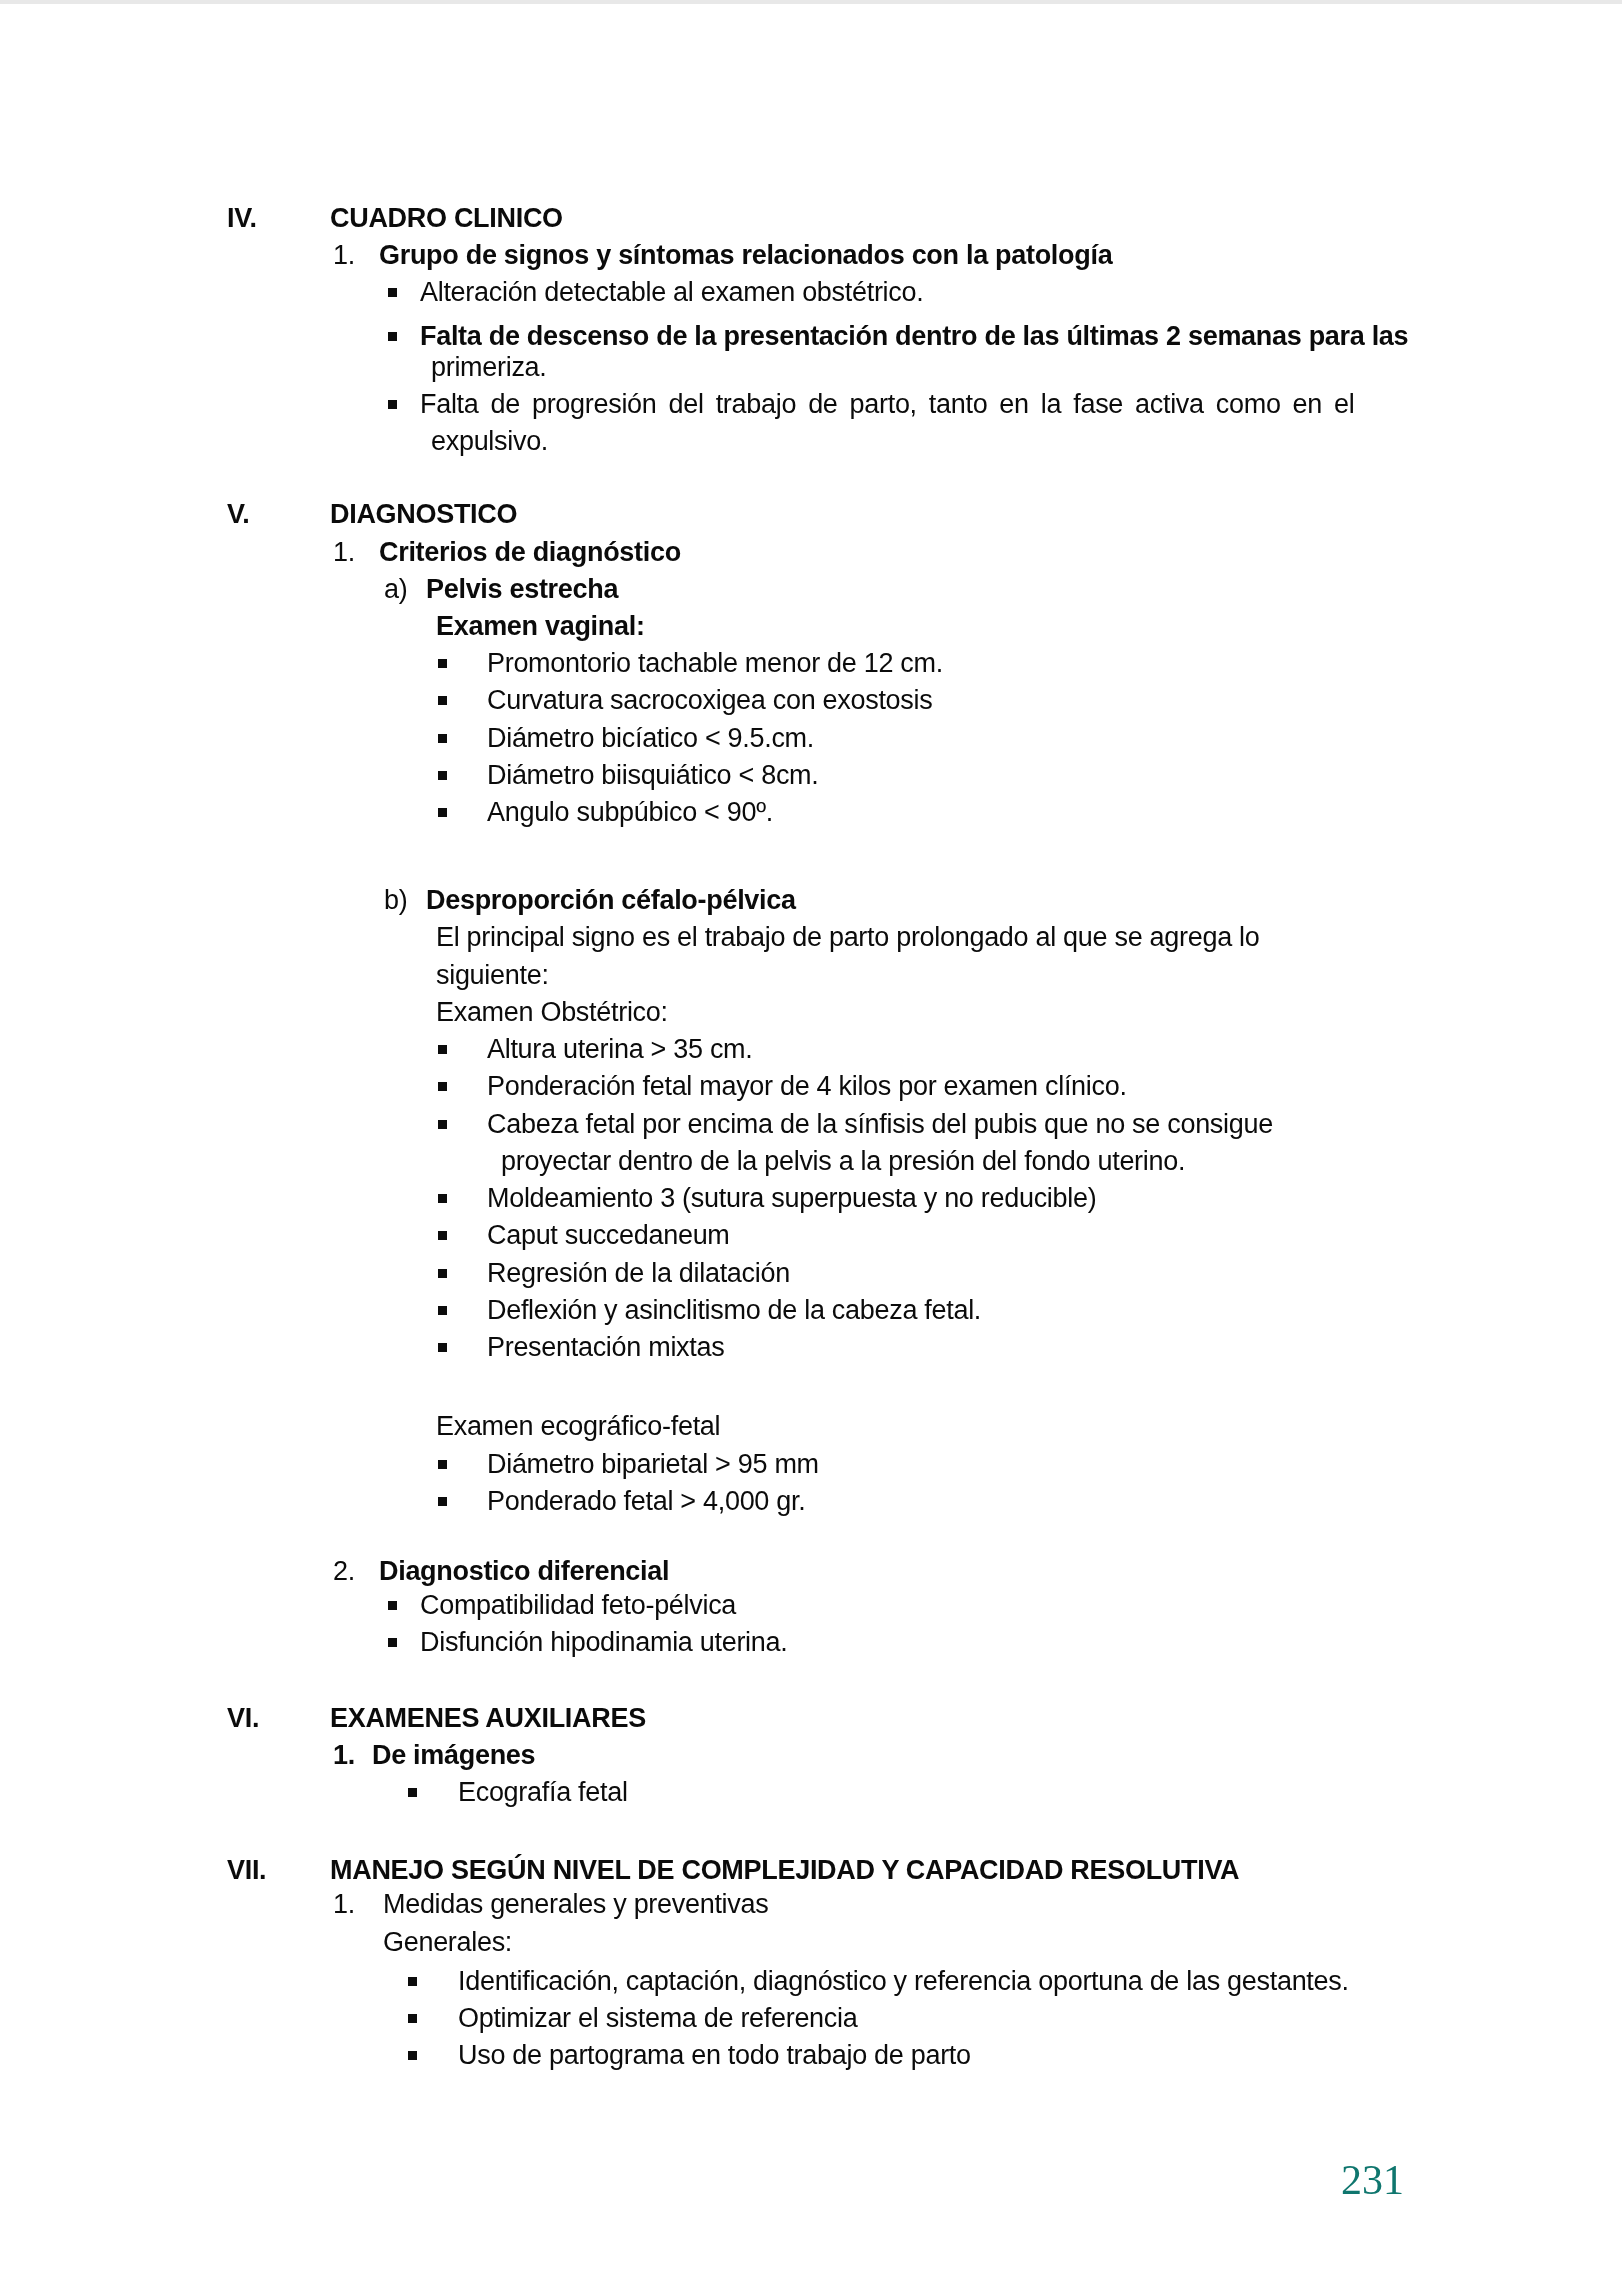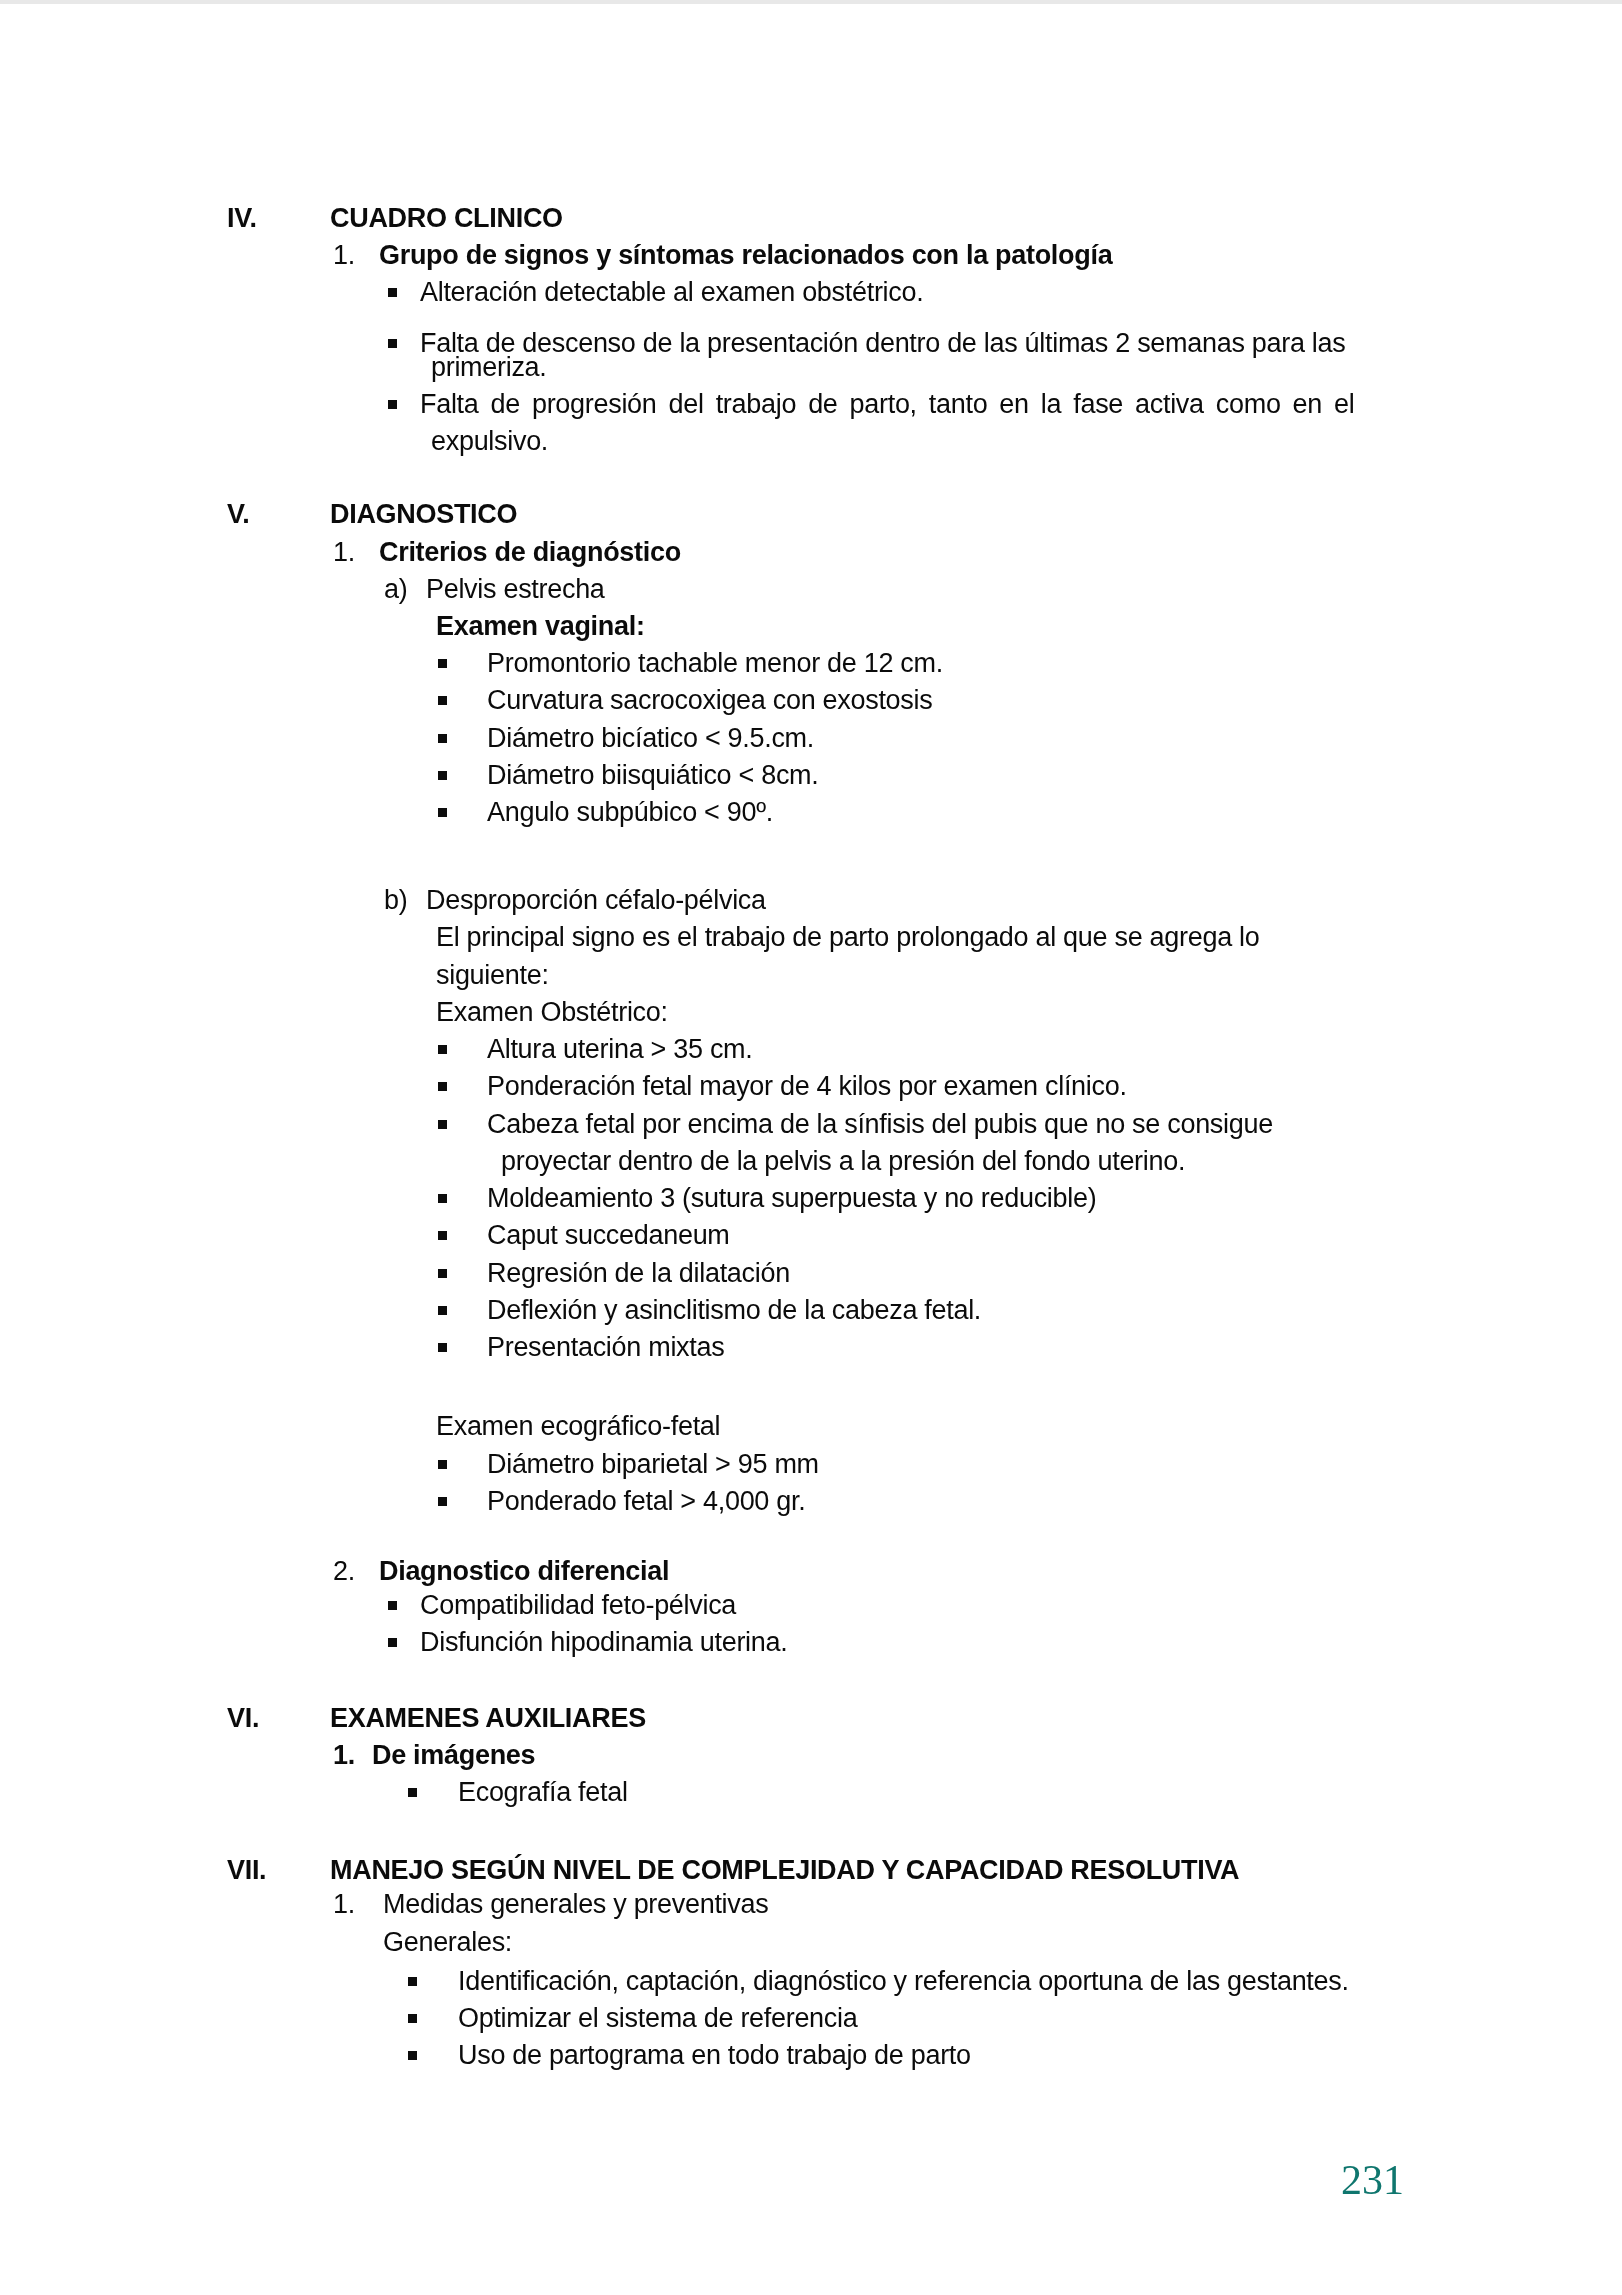--- a/index.html
+++ b/index.html
@@ -24,21 +24,21 @@
   .num  .mk{left:333px;}
   .num  .tx{left:379px;font-weight:700;}
   
   .numB .mk{left:333px;font-weight:700;}
   .numB .tx{left:372px;font-weight:700;}
   
   .numR .mk{left:333px;}
   .numR .tx{left:383px;}
   
   .letter .mk{left:384px;}
-  .letter .tx{left:426px;font-weight:400;}
+  .letter .tx{left:426px;font-weight:700;}
   
   .sub  .tx{left:436px;font-weight:700;}
   
   .para .tx{left:436px;}
   
   .paraL .tx{left:383px;}
   
   .b1  .sq{left:388px;} .b1 .tx{left:420px;}
   .b1c .tx{left:431px;}
   
@@ -64,21 +64,21 @@
         <span class="tx">CUADRO CLINICO</span>
       </div>
       <div class="line num" style="top: 232px;">
         <span class="mk">1.</span>
         <span class="tx">Grupo de signos y síntomas relacionados con la patología</span>
       </div>
       <div class="line b1" style="top: 269px;">
         <span class="sq"></span>
         <span class="tx">Alteración detectable al examen obstétrico.</span>
       </div>
-      <div class="line b1" style="top: 320px;">
+      <div class="line b1" style="top: 313px; font-weight: bold;">
         <span class="sq"></span>
         <span class="tx">Falta de descenso de la presentación dentro de las últimas 2 semanas para las</span>
       </div>
       <div class="line b1c" style="top: 344px;">
         <span class="tx">primeriza.</span>
       </div>
       <div class="line b1 ws" style="top: 381px;">
         <span class="sq"></span>
         <span class="tx">Falta de progresión del trabajo de parto, tanto en la fase activa como en el</span>
       </div>

